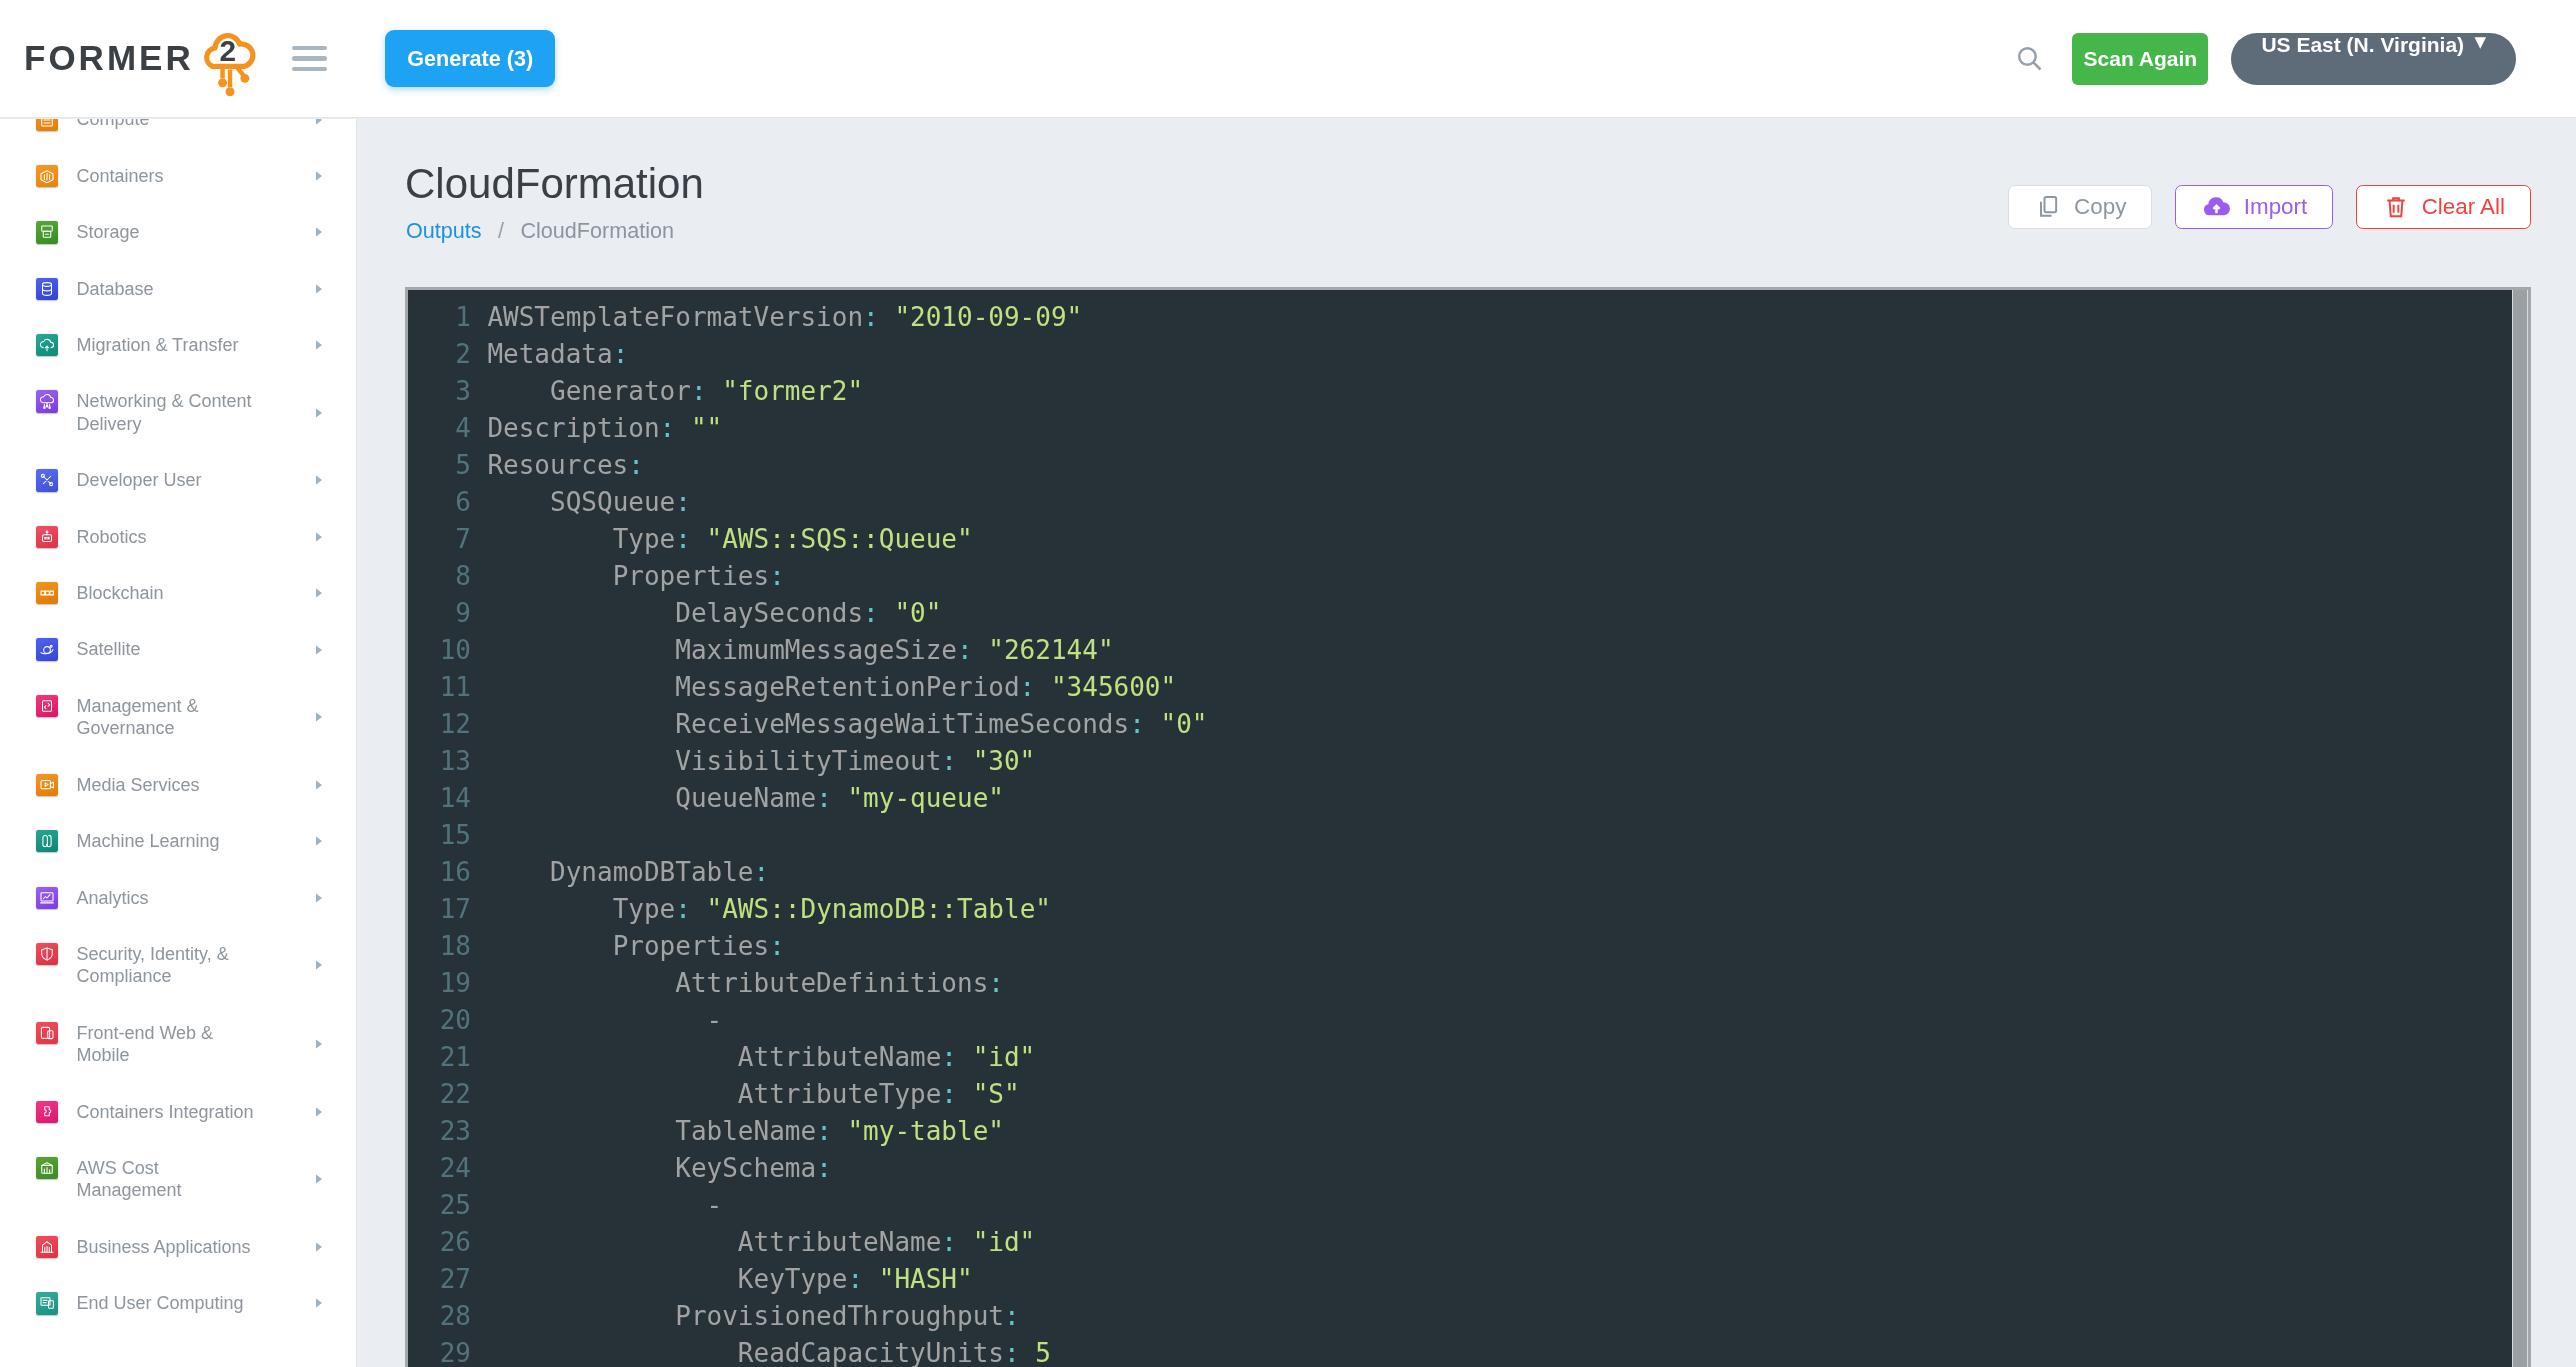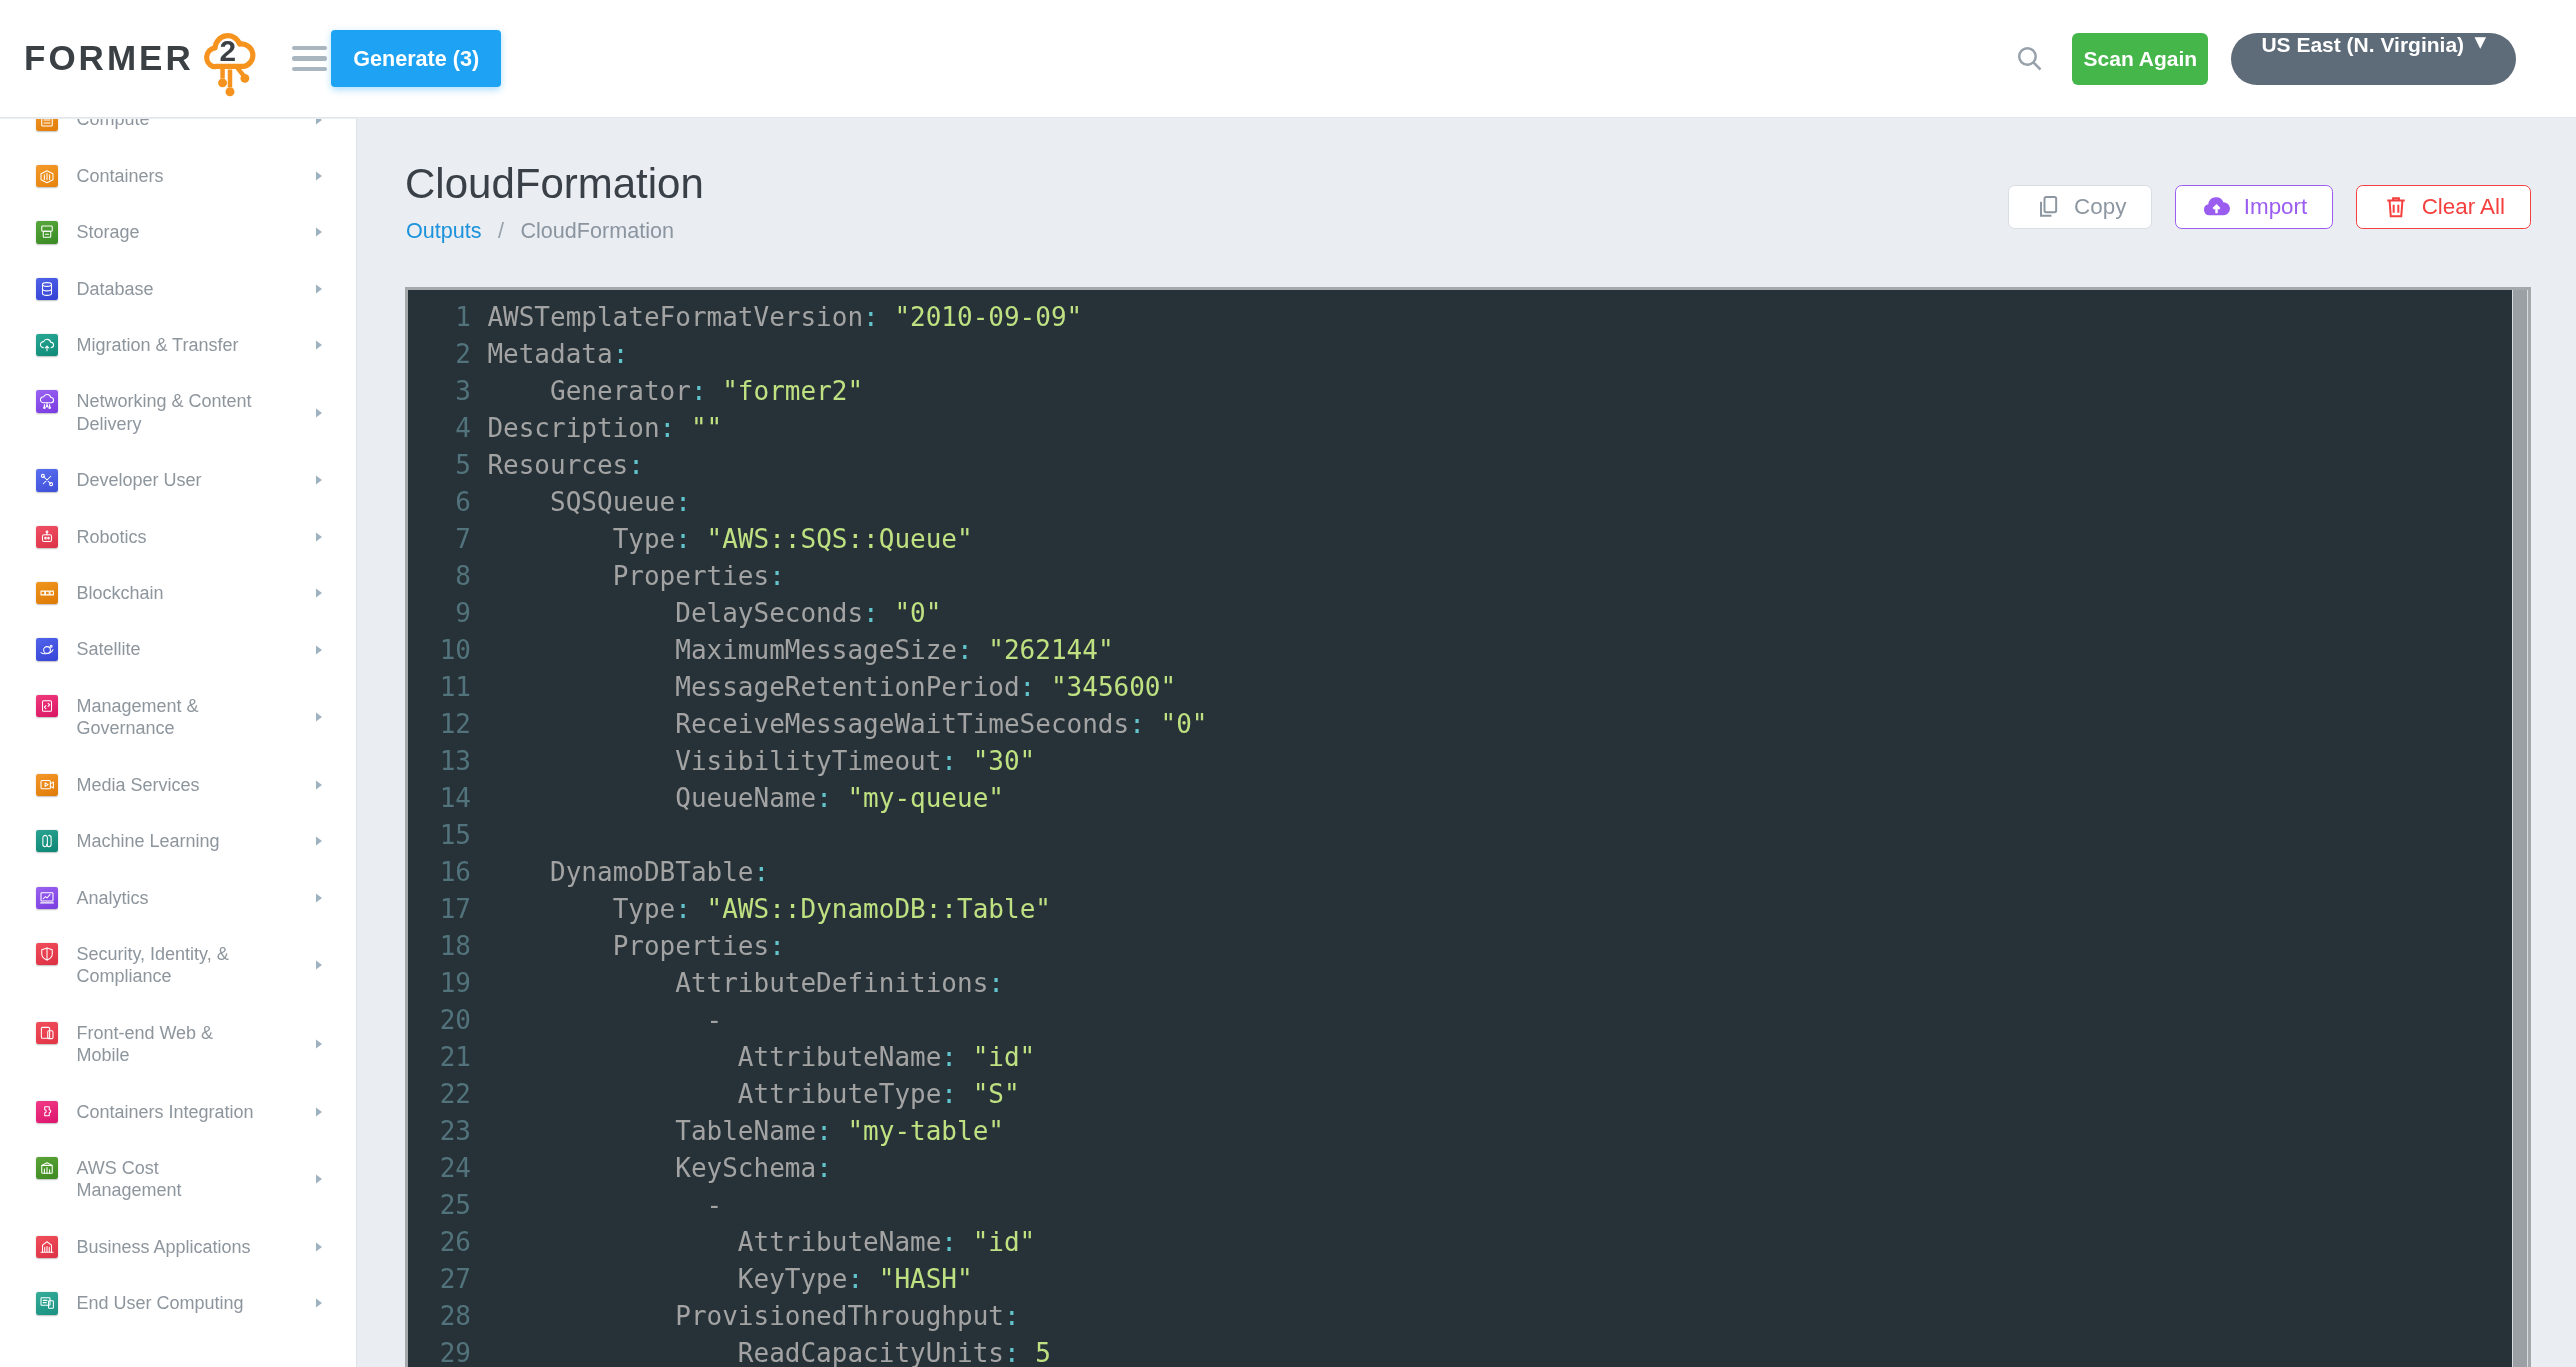--- a/index.html
+++ b/index.html
@@ -12,21 +12,21 @@
   .header{
     position:absolute;left:0;top:0;width:2576px;height:117px;background:#ffffff;
     border-bottom:1.5px solid #e3e7eb;z-index:30;display:flex;align-items:center;
   }
   .logo{display:flex;align-items:center;margin-left:24px;cursor:pointer;}
   .logo-text{font-size:35px;font-weight:800;letter-spacing:3px;color:#3b4045;}
   .logo-cloud{margin-left:4.5px;margin-top:10.4px;}
   .hamburger{margin-left:25px;display:flex;flex-direction:column;gap:6px;cursor:pointer;padding:4.5px;}
   .hamburger .bar{width:35px;height:4.5px;background:#aab6bf;border-radius:2.2px;}
   .btn-generate{
-    width:170px;height:57px;border:none;border-radius:4px;
+    margin-left:54px;width:170px;height:57px;border:none;border-radius:9px;
     background:var(--generate-blue,#1ea2f4);color:#fff;font-size:21.6px;font-weight:600;
     font-family:"Liberation Sans",sans-serif;cursor:pointer;
     box-shadow:0 2.2px 7.5px rgba(30,162,244,.35);
   }
   .header-right{position:absolute;right:60px;top:0;height:117px;display:flex;align-items:center;gap:23px;}
   .search-btn{background:none;border:none;cursor:pointer;padding:3px;display:flex;}
   .btn-scan{
     width:136px;height:52px;border:none;border-radius:6px;background:var(--scan-green,#45b649);
     color:#fff;font-size:21px;font-weight:600;font-family:"Liberation Sans",sans-serif;cursor:pointer;
   }

